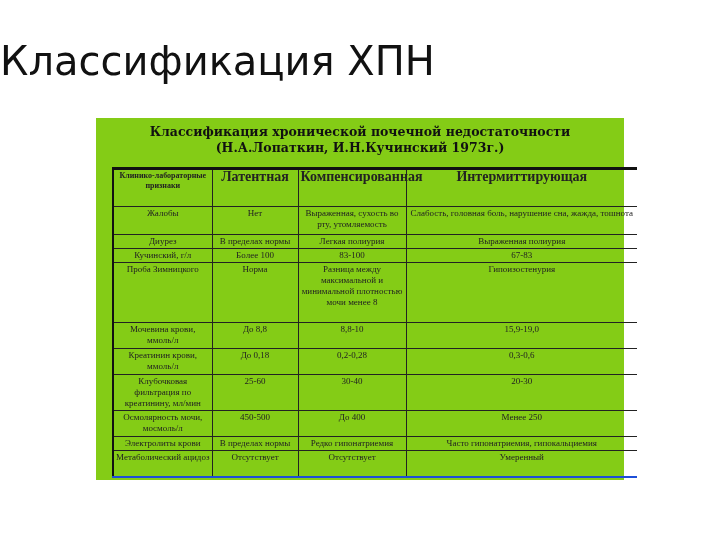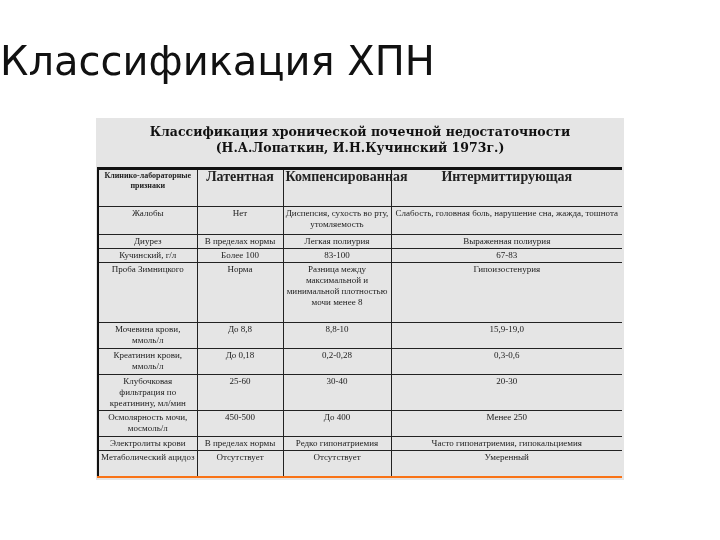--- a/index.html
+++ b/index.html
@@ -8,31 +8,31 @@
       position: relative; overflow: hidden;
       font-family: "Liberation Serif", serif; color: #111;
     }
     .slide-title {
       position: absolute; top: 38px; left: 0; width: 720px;
       text-align: left; font-family: "DejaVu Sans", sans-serif;
       font-size: 40px; font-weight: normal; color: #111; letter-spacing: 0px;
     }
     .image-panel {
       position: absolute; left: 96px; top: 118px; width: 528px; height: 362px;
-      background: #e5e5e5;
+      background: #84cc16;
     }
     .table-heading {
       position: absolute; top: 6px; left: 0; width: 528px; text-align: center;
       font-family: "DejaVu Serif", serif; font-weight: bold; font-size: 12.5px;
       line-height: 16px; color: #111;
     }
     table.ckd {
-      position: absolute; left: 1px; top: 49px; width: 524px;
+      position: absolute; left: 16px; top: 49px; width: 524px;
       border-collapse: collapse; table-layout: fixed;
-      border-top: 3px solid #111; border-bottom: 2px solid #f97316;
+      border-top: 3px solid #111; border-bottom: 2px solid #1d4ed8;
       border-left: 2px solid #111;
       font-size: 9px; line-height: 11px;
     }
     table.ckd td, table.ckd th {
       border: 1px solid #222; padding: 1px 2px; text-align: center;
       vertical-align: top; font-weight: normal; color: #222;
     }
     table.ckd th { font-weight: bold; font-size: 14px; }
     table.ckd th.hdr-sign { font-size: 8px; line-height: 10px; }
     table.ckd td.sign { font-size: 9px; }
@@ -66,21 +66,21 @@
     <tbody>
         <tr class="h-header">
       <th class="hdr-sign">Клинико-лабораторные признаки</th>
       <th>Латентная</th>
       <th>Компенсированная</th>
       <th>Интермиттирующая</th>
     </tr>
     <tr class="h-28">
       <td class="sign">Жалобы</td>
       <td>Нет</td>
-      <td>Диспепсия, сухость во рту, утомляемость</td>
+      <td>Выраженная, сухость во рту, утомляемость</td>
       <td>Слабость, головная боль, нарушение сна, жажда, тошнота</td>
     </tr>
     <tr class="h-13">
       <td class="sign">Диурез</td>
       <td>В пределах нормы</td>
       <td>Легкая полиурия</td>
       <td>Выраженная полиурия</td>
     </tr>
     <tr class="h-13">
       <td class="sign">Кучинский, г/л</td>

